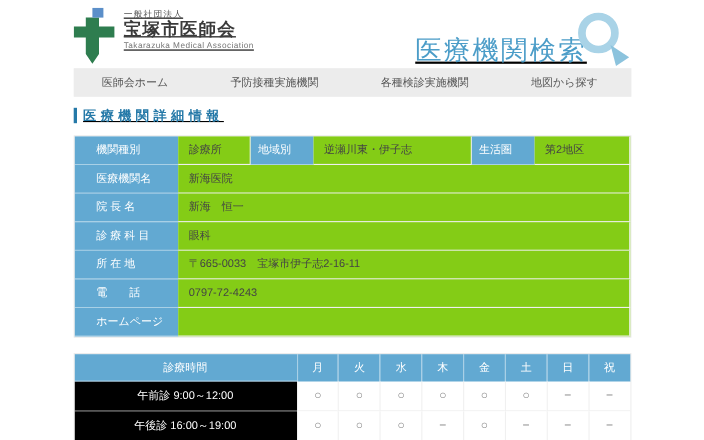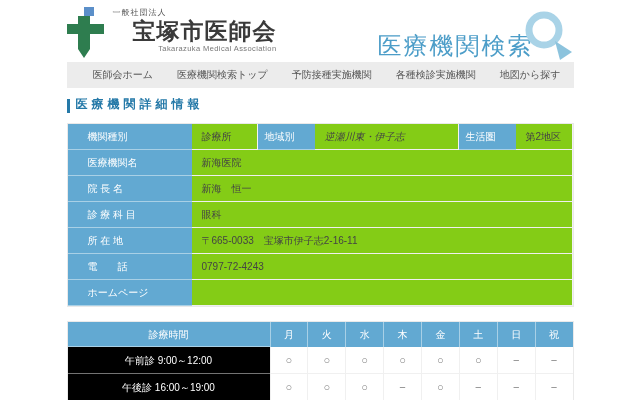--- a/index.html
+++ b/index.html
@@ -11,31 +11,32 @@
     -webkit-font-smoothing: antialiased;
   }
   .wrap { width: 507px; margin: 0 auto; }
 
   
   .header {
     height: 62px;
     display: flex;
     align-items: center;
     justify-content: space-between;
+    text-decoration: underline;
   }
   .logo { display: flex; align-items: flex-start; cursor: pointer; }
   .logo-mark { width: 40px; height: 52px; margin-top: 4px; }
   .logo-text { margin-left: 6px; padding-top: 4px; }
   .logo-sub {
     font-size: 8px; color: #555; letter-spacing: 1px;
     border-bottom: 0; margin-bottom: 1px;
   }
   .logo-main {
-    font-size: 23px; font-weight: bold; color: #3a3a3a;
-    letter-spacing: 1px; line-height: 1.1; margin-left: 20px;
+    font-size: 16px; font-weight: bold; color: #3a3a3a;
+    letter-spacing: 1px; line-height: 1.1;
   }
   .logo-en { font-size: 7.5px; color: #777; letter-spacing: 0.4px; text-align: right; }
   .search-title {
     display: flex; align-items: flex-end;
     margin-right: -2px; margin-top: 2px;
   }
   .search-title-text {
     font-size: 24px; color: #4c9dc8; letter-spacing: 2px;
     font-family: "Liberation Serif", "DejaVu Serif", serif;
   }
@@ -53,22 +54,23 @@
     gap: 24px;
   }
   .nav a {
     font-size: 10px; color: #555; text-decoration: none; cursor: pointer;
     white-space: nowrap;
   }
 
   
   .page-title {
     margin-top: 9px;
-    display: flex; align-items: flex-end;
+    display: flex; align-items: center;
     height: 16px;
+    text-decoration: underline;
   }
   .page-title .bar {
     width: 3px; height: 14px; background: #2579a8; margin-right: 6px;
   }
   .page-title .txt {
     font-size: 12px; font-weight: bold; color: #2579a8; letter-spacing: 4px;
   }
 
   
   .dtable {
@@ -86,24 +88,24 @@
     white-space: nowrap; overflow: hidden;
   }
   .dcell-value {
     background: #84cc16; color: #444;
     font-size: 10px; line-height: 25px;
     padding-left: 10px; box-sizing: border-box;
     border-bottom: 1px solid #efefef;
     border-right: 1px solid #f3f3f3;
     white-space: nowrap; overflow: hidden;
   }
-  .w-label { width: 124px; padding-left: 20px; }
+  .w-label { width: 94px; padding-left: 20px; }
   .w-label-sm { width: 57px; padding-left: 7px; }
   .w-val-1 { width: 66px; }
-  .w-val-2 { width: 144px; font-style: italic; }
+  .w-val-2 { width: 144px; }
   .grow { flex: 1 1 auto; }
 
   
   .stable { margin-top: 14px; border: 1px solid #eaeaea; box-sizing: border-box; }
   .srow { display: flex; }
   .srow-header { height: 25px; }
   .srow-data { height: 27px; }
   .scell-time {
     flex: 0 0 202px;
     text-align: center; color: #fff; font-size: 10px;
@@ -146,21 +148,20 @@
       <span class="search-title-text">医療機関検索</span>
       <svg class="magnifier" viewBox="0 0 56 52">
         <circle cx="24" cy="20" r="15" fill="none" stroke="#a9d3e7" stroke-width="7"></circle>
         <path d="M35 31 L52 42 L40 50 z" fill="#8cc3dd"></path>
       </svg>
     </div>
   </div>
 
   <div class="nav">
     <a>医師会ホーム</a>
-    <a>医療機関検索トップ</a>
     <a>予防接種実施機関</a>
     <a>各種検診実施機関</a>
     <a>地図から探す</a>
   </div>
 
   <div class="page-title">
     <div class="bar"></div>
     <div class="txt">医療機関詳細情報</div>
   </div>
 

